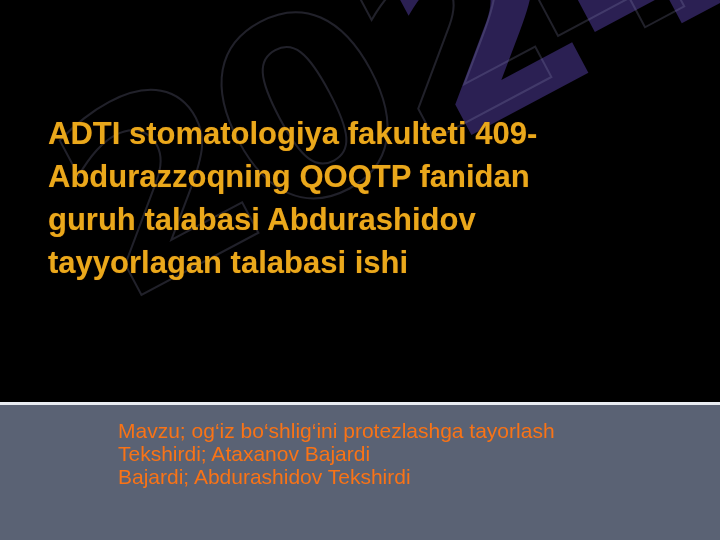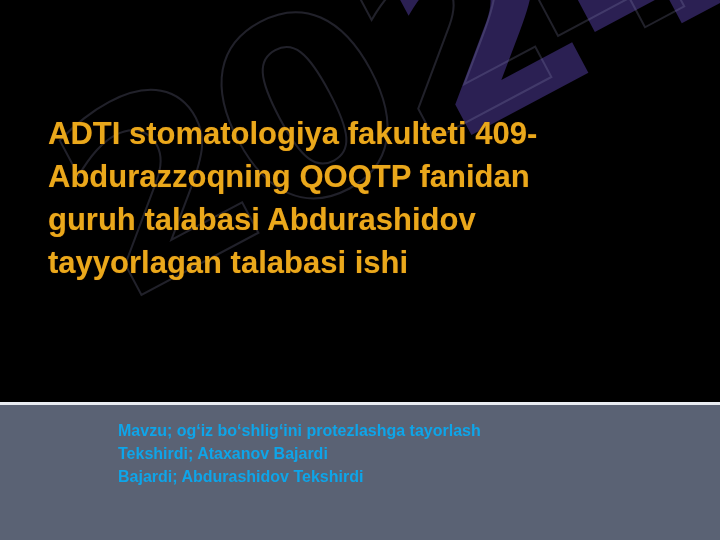--- a/index.html
+++ b/index.html
@@ -105,25 +105,25 @@
     z-index: 5;
   }
 
   .subtitle-block {
     position: absolute;
     left: 118px;
     top: 419px;
     z-index: 6;
   }
   .subtitle-line {
-    font-size: 16px;
+    font-size: 21px;
     line-height: 23px;
-    color: #0ea5e9;
+    color: #f97316;
     white-space: nowrap;
-    font-weight: bold;
+    font-weight: normal;
   }
 </style>
 </head>
 <body>
 
 <div id="slide">
 
   <div class="wm-layer">
     <div class="wm-solid">24</div>
     <div class="wm-outline">2024</div>

